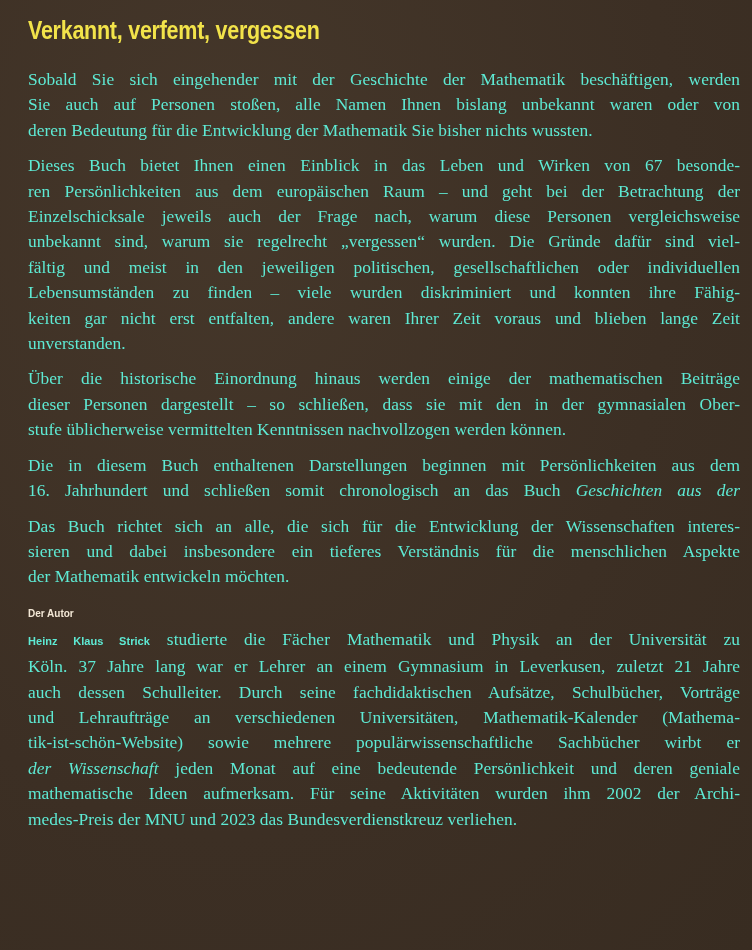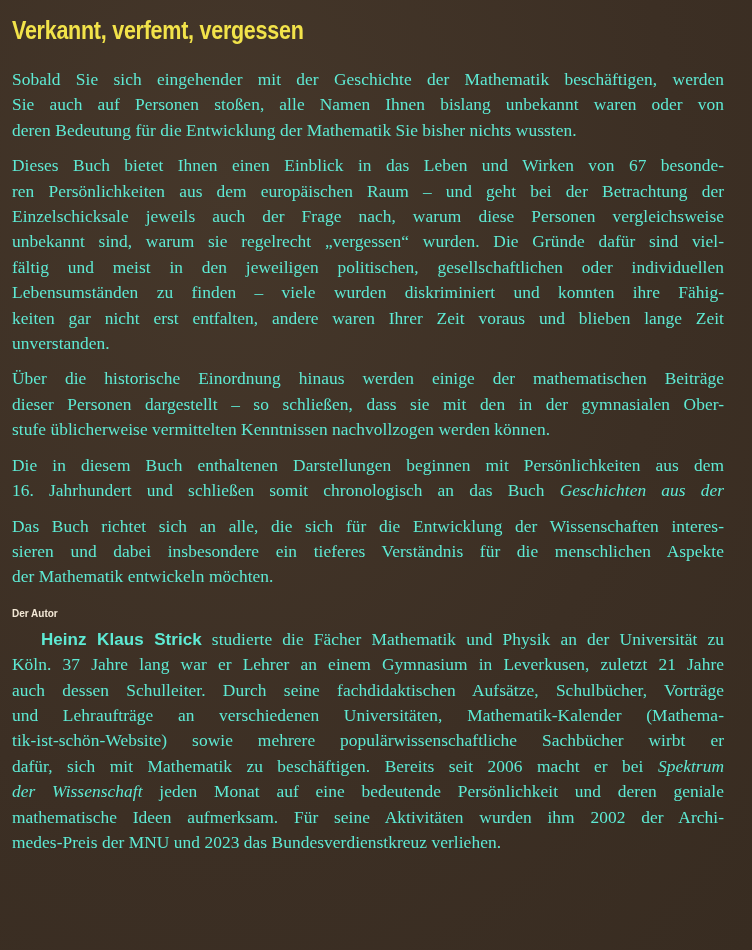--- a/index.html
+++ b/index.html
@@ -10,21 +10,21 @@
     width: 752px;
     height: 950px;
     overflow: hidden;
     background: #3f3226;
     background-image: radial-gradient(ellipse at 30% 20%, #45372a 0%, #3c2f24 60%, #382c21 100%);
     color: #efe4d2;
     position: relative;
   }
   .page {
     position: absolute;
-    left: 12px;
+    left: 28px;
     top: 14px;
     width: 712px;
   }
   .title {
     font-family: "Liberation Sans", sans-serif;
     font-weight: bold;
     font-size: 25px;
     letter-spacing: -0.3px;
     color: #f2e34a;
     margin: 0 0 21px 0;
@@ -57,22 +57,21 @@
     font-family: "Liberation Sans", sans-serif;
     font-weight: bold;
     font-size: 10px;
     color: #f3e8d6;
     margin: 14px 0 3px 0;
     line-height: 20px;
   }
   .author-name {
     font-family: "Liberation Sans", sans-serif;
     font-weight: bold;
-    font-size: 17px;
-    margin-left: 29px;
+    font-size: 11px;
   }
 </style>
 </head>
 <body>
 
 <div class="page">
   <h1 class="title">Verkannt, verfemt, vergessen</h1>
 
   <p class="body-text">
     <span class="line">Sobald Sie sich eingehender mit der Geschichte der Mathematik beschäftigen, werden</span>
@@ -109,18 +108,17 @@
   </p>
 
   <div class="section-heading">Der Autor</div>
 
   <p class="body-text">
     <span class="line"><span class="author-name">Heinz Klaus Strick</span><span> studierte die Fächer Mathematik und Physik an der Universität zu</span></span>
     <span class="line">Köln. 37 Jahre lang war er Lehrer an einem Gymnasium in Leverkusen, zuletzt 21 Jahre</span>
     <span class="line">auch dessen Schulleiter. Durch seine fachdidaktischen Aufsätze, Schulbücher, Vorträge</span>
     <span class="line">und Lehraufträge an verschiedenen Universitäten, Mathematik-Kalender (Mathema-</span>
     <span class="line">tik-ist-schön-Website) sowie mehrere populärwissenschaftliche Sachbücher wirbt er</span>
-    <span class="line"><span>dafür, sich mit Mathematik zu beschäftigen. Bereits seit 2006 macht er bei </span><em>Spektrum</em></span>
     <span class="line"><em>der Wissenschaft</em><span> jeden Monat auf eine bedeutende Persönlichkeit und deren geniale</span></span>
     <span class="line">mathematische Ideen aufmerksam. Für seine Aktivitäten wurden ihm 2002 der Archi-</span>
     <span class="line last">medes-Preis der MNU und 2023 das Bundesverdienstkreuz verliehen.</span>
   </p>
 </div>
 
 </body></html>

